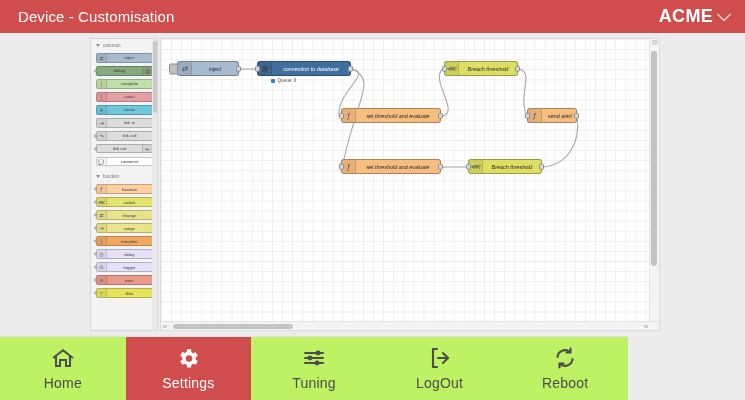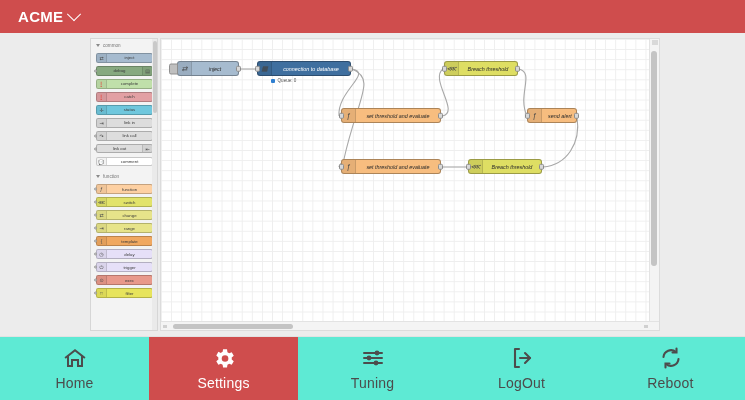--- a/index.html
+++ b/index.html
@@ -12,21 +12,21 @@
   .app{position:relative;width:745px;height:400px;background:#ececec;}
 
   
   .header{
     position:absolute;left:0;top:0;width:745px;height:33px;
     background:#cf4d4d;display:flex;align-items:center;justify-content:space-between;
     box-sizing:border-box;padding:0 16px 0 18px;
   }
   .header-title{color:#fff;font-size:15px;letter-spacing:.1px;}
   .header-right{display:flex;align-items:center;gap:6px;cursor:pointer;}
-  .header-brand{color:#fff;font-size:15px;font-weight:bold;letter-spacing:.3px;}
+  .header-brand{color:#fff;font-size:18px;font-weight:bold;letter-spacing:.3px;}
   .chev{width:9px;height:9px;border-right:1.6px solid #fff;border-bottom:1.6px solid #fff;
         transform:rotate(45deg) translate(-2px,-2px);}
 
   
   .workspace{position:absolute;left:0;top:33px;width:745px;height:304px;background:#ececec;}
 
   
   .palette{
     position:absolute;left:90px;top:5px;width:68px;height:293px;
     background:#f3f3f3;border:1px solid #d6d6d6;box-sizing:border-box;overflow:hidden;
@@ -91,32 +91,33 @@
   .fnode .fl{flex:1;text-align:center;padding:0 6px;white-space:nowrap;overflow:hidden;}
   .port{position:absolute;width:4.6px;height:6.4px;border-radius:1.6px;background:#d8d8d8;border:1px solid #8c8c8c;box-sizing:border-box;top:50%;transform:translateY(-50%);cursor:crosshair;}
   .port.in{left:-3px;}
   .port.out{right:-3px;}
   .nstatus{position:absolute;left:14px;top:17px;display:flex;align-items:center;gap:2.5px;font-size:4.6px;color:#555;}
   .nstatus .dot{width:4px;height:4px;background:#2f7fd0;border-radius:1px;}
   .injbtn{position:absolute;left:-9.5px;top:50%;transform:translateY(-50%);width:9px;height:11px;background:#bfbfbf;border:1px solid #8f8f8f;border-radius:2px 0 0 2px;box-sizing:border-box;cursor:pointer;}
   svg.wires{position:absolute;left:0;top:0;width:489px;height:285px;pointer-events:none;}
 
   
-  .nav{position:absolute;left:0;bottom:0;width:745px;height:63px;background:#5eead4;display:flex;box-shadow:0 -1px 0 #e2e2e2;}
+  .nav{position:absolute;left:0;bottom:0;width:628px;height:63px;background:#bef264;display:flex;box-shadow:0 -1px 0 #e2e2e2;}
   .nav-item{flex:1;display:flex;flex-direction:column;align-items:center;justify-content:center;gap:5px;cursor:pointer;color:#4c4c4c;}
   .nav-item.active{background:#cf4d4d;color:#fff;}
   .nav-label{font-size:14px;letter-spacing:.2px;}
   .nav-icon{height:24px;display:flex;align-items:center;justify-content:center;}
 </style>
 </head>
 <body>
 
 <div class="app">
 
   <div class="header">
+    <div class="header-title">Device - Customisation</div>
     <div class="header-right">
       <span class="header-brand">ACME</span>
       <span class="chev"></span>
     </div>
   </div>
 
   <div class="workspace">
 
     <div class="palette">
       <div id="palette-sections">

